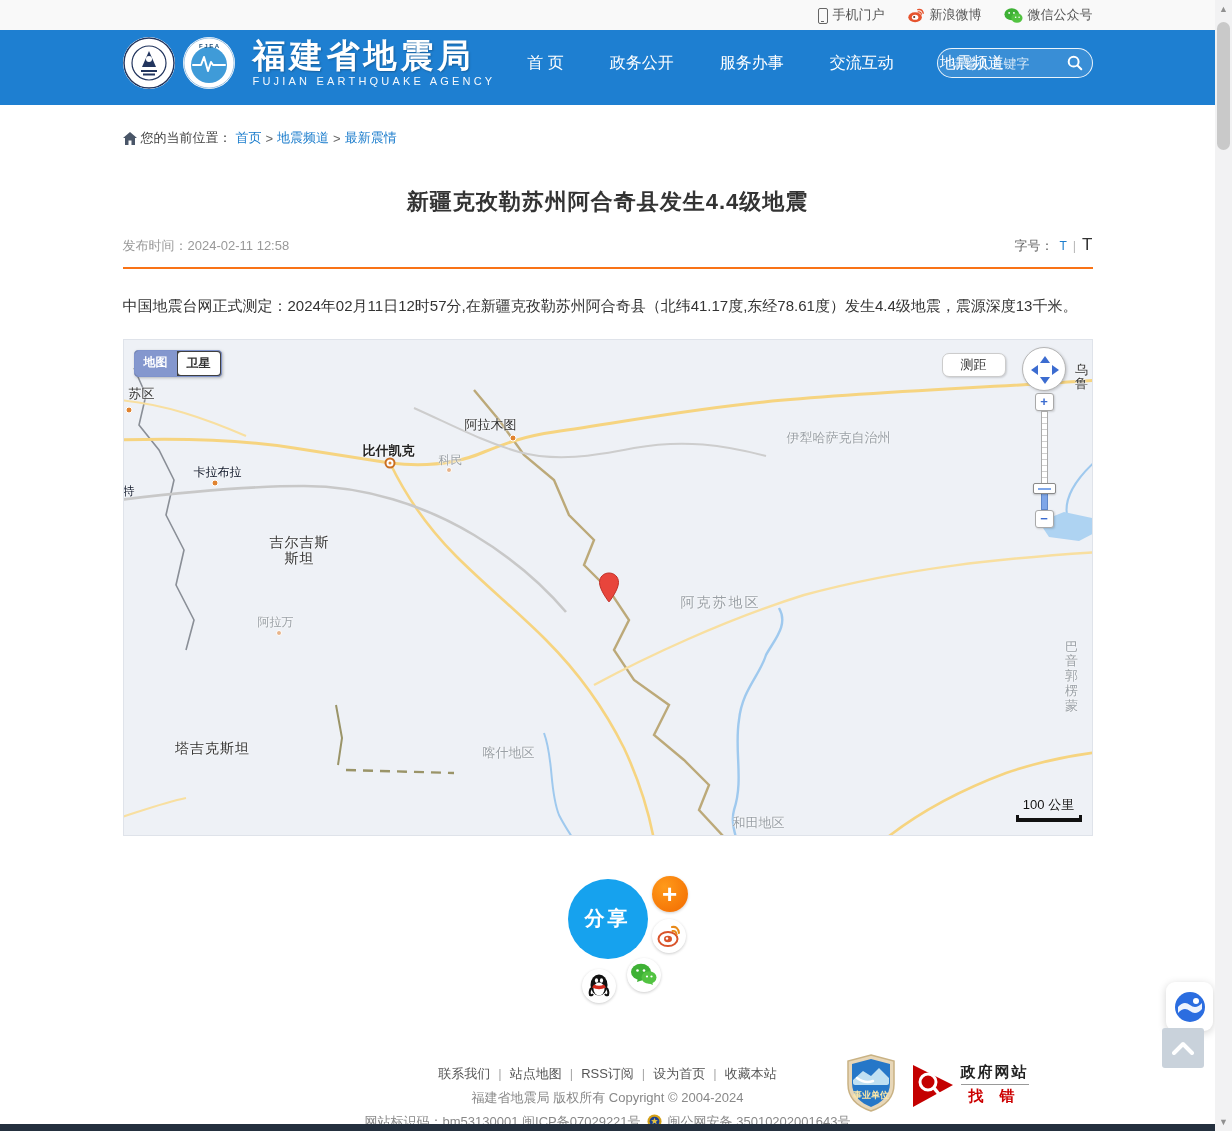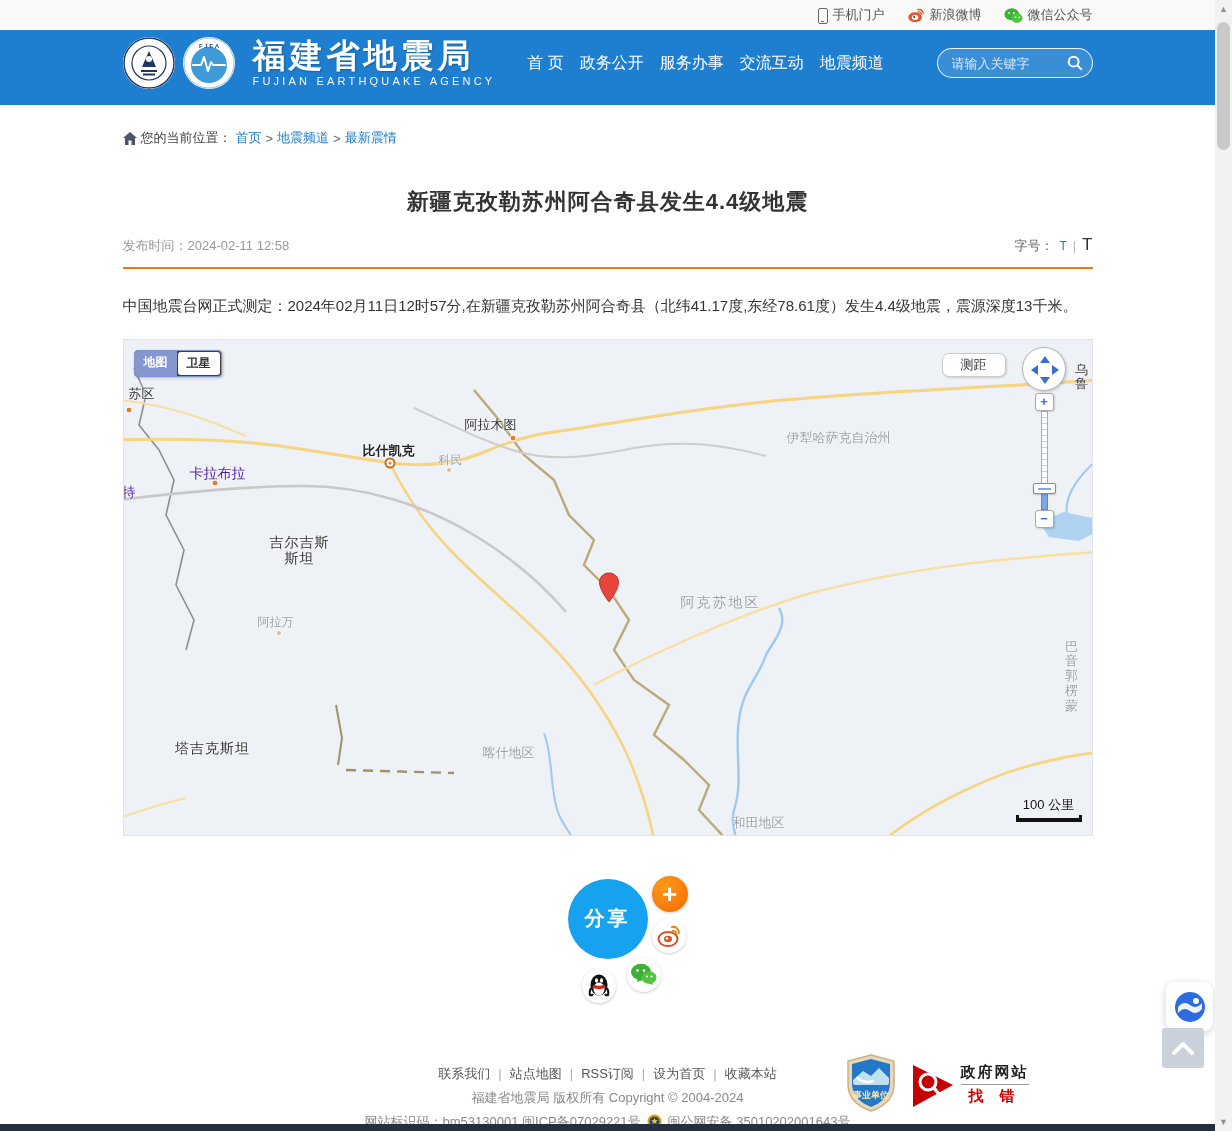--- a/index.html
+++ b/index.html
@@ -14,21 +14,21 @@
   .phone-glyph { width:10px; height:16px; border:1.5px solid #666; border-radius:2px; position:relative; }
   .phone-glyph:after { content:""; position:absolute; left:2px; bottom:1px; width:3px; height:1.5px; background:#666; }
 
   
   .header { height:75px; background:#1e7fd1; }
   .header-inner { width:970px; margin:0 auto; height:66px; display:flex; align-items:center; position:relative; }
   .logo-circle { width:52px; height:52px; border-radius:50%; background:#fff; flex:0 0 auto; display:flex; align-items:center; justify-content:center; margin-right:8px; overflow:hidden; }
   .brand { margin-left:10px; color:#fff; }
   .brand-cn { font-size:33px; font-weight:bold; letter-spacing:4px; line-height:34px; text-shadow:1px 1px 2px rgba(0,0,0,.25); }
   .brand-en { font-size:11px; letter-spacing:3.2px; margin-top:2px; opacity:.95; }
-  .nav { display:flex; gap:16px; margin-left:32px; }
+  .nav { display:flex; gap:46px; margin-left:32px; }
   .nav a { color:#fff; font-size:16px; text-decoration:none; white-space:nowrap; cursor:pointer; }
   .search { position:absolute; right:0; top:50%; transform:translateY(-50%); width:156px; height:30px;
     border:1px solid rgba(255,255,255,.9); border-radius:15px; background:rgba(255,255,255,.12);
     display:flex; align-items:center; padding:0 8px 0 14px; }
   .search input { flex:1; min-width:0; border:none; outline:none; background:transparent; color:#fff; font-size:13px; }
   .search input::placeholder { color:rgba(255,255,255,.8); }
 
   
   .content { width:970px; margin:0 auto; }
   .breadcrumb { padding-top:24px; font-size:13px; color:#444; display:flex; align-items:center; gap:4px; }
@@ -45,21 +45,21 @@
   .body-text { margin-top:24px; font-size:15px; color:#333; line-height:1.7; }
 
   
   .map { position:relative; margin-top:20px; width:970px; height:497px; background:#eef1f6;
     border:1px solid #dfe3ea; overflow:hidden; cursor:grab; }
   .map svg.baselayer { position:absolute; left:0; top:0; }
   .mlabel { position:absolute; transform:translate(-50%,-50%); white-space:pre-line; text-align:center;
     text-shadow:0 0 2px #fff,0 0 2px #fff; pointer-events:none; line-height:1.15; }
   .mlabel.city { font-size:13px; color:#333; }
   .mlabel.city.big { font-size:13px; font-weight:bold; color:#222; }
-  .mlabel.city.sm { font-size:14px; color:#4c1d95; }
+  .mlabel.city.sm { font-size:12px; color:#0f172a; }
   .mlabel.town { font-size:12px; color:#9aa0a6; }
   .mlabel.region { font-size:13px; color:#9aa0a6; }
   .mlabel.region.lg { font-size:14px; color:#9aa0a6; letter-spacing:2px; }
   .mlabel.country { font-size:14px; color:#333; letter-spacing:1px; }
   .mdot { position:absolute; transform:translate(-50%,-50%); border-radius:50%; }
   .mdot.city { width:7px; height:7px; background:#e08330; border:1px solid #fff; }
   .mdot.capital { width:7px; height:7px; background:#e08330; border:2px solid #fff; box-shadow:0 0 0 2px #c96e22; }
   .mdot.town { width:6px; height:6px; background:#e8b48a; border:1px solid #fff; }
   .marker { position:absolute; left:474px; top:232px; }
 

